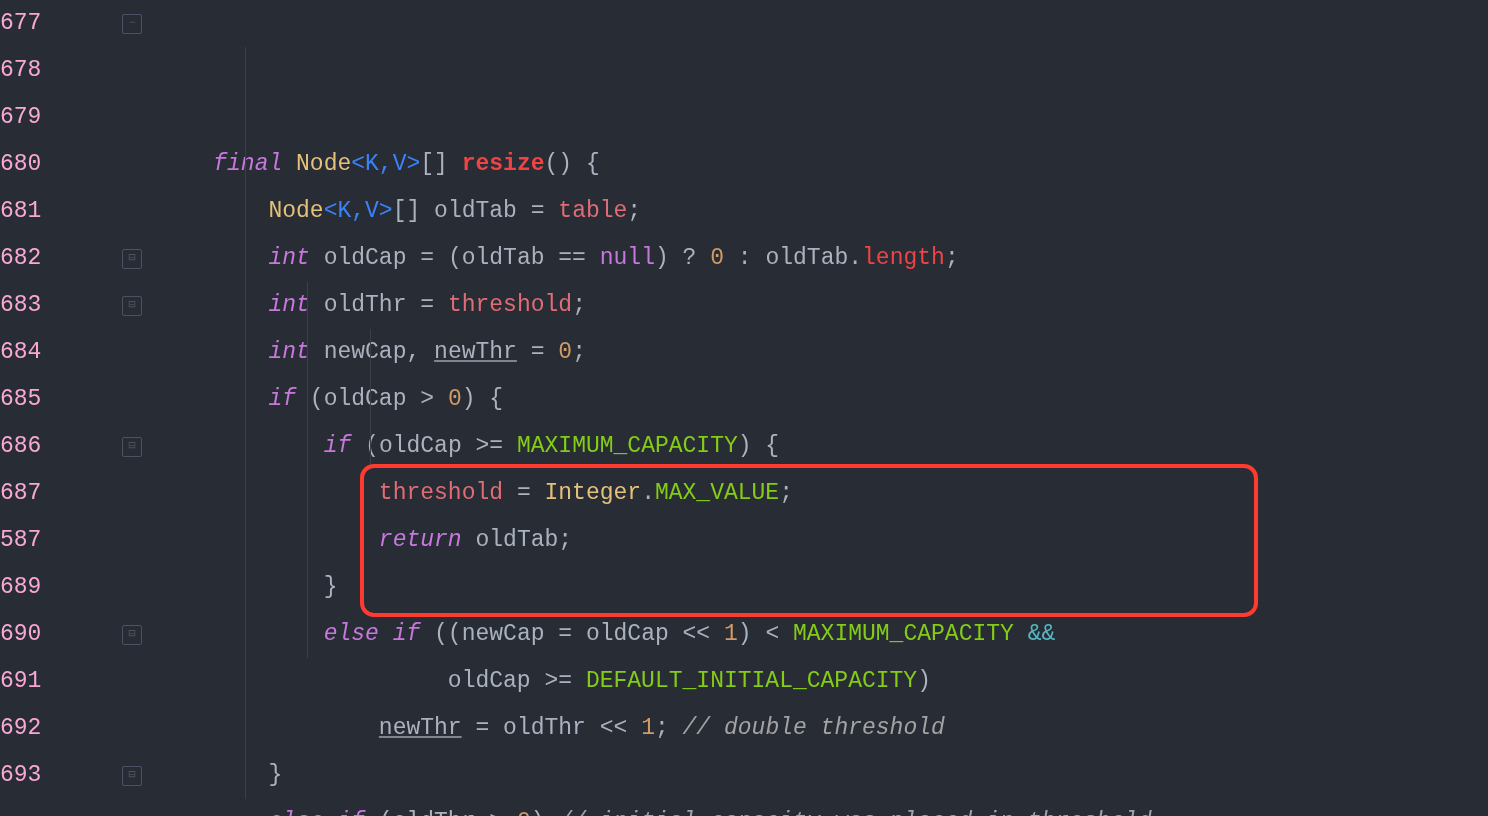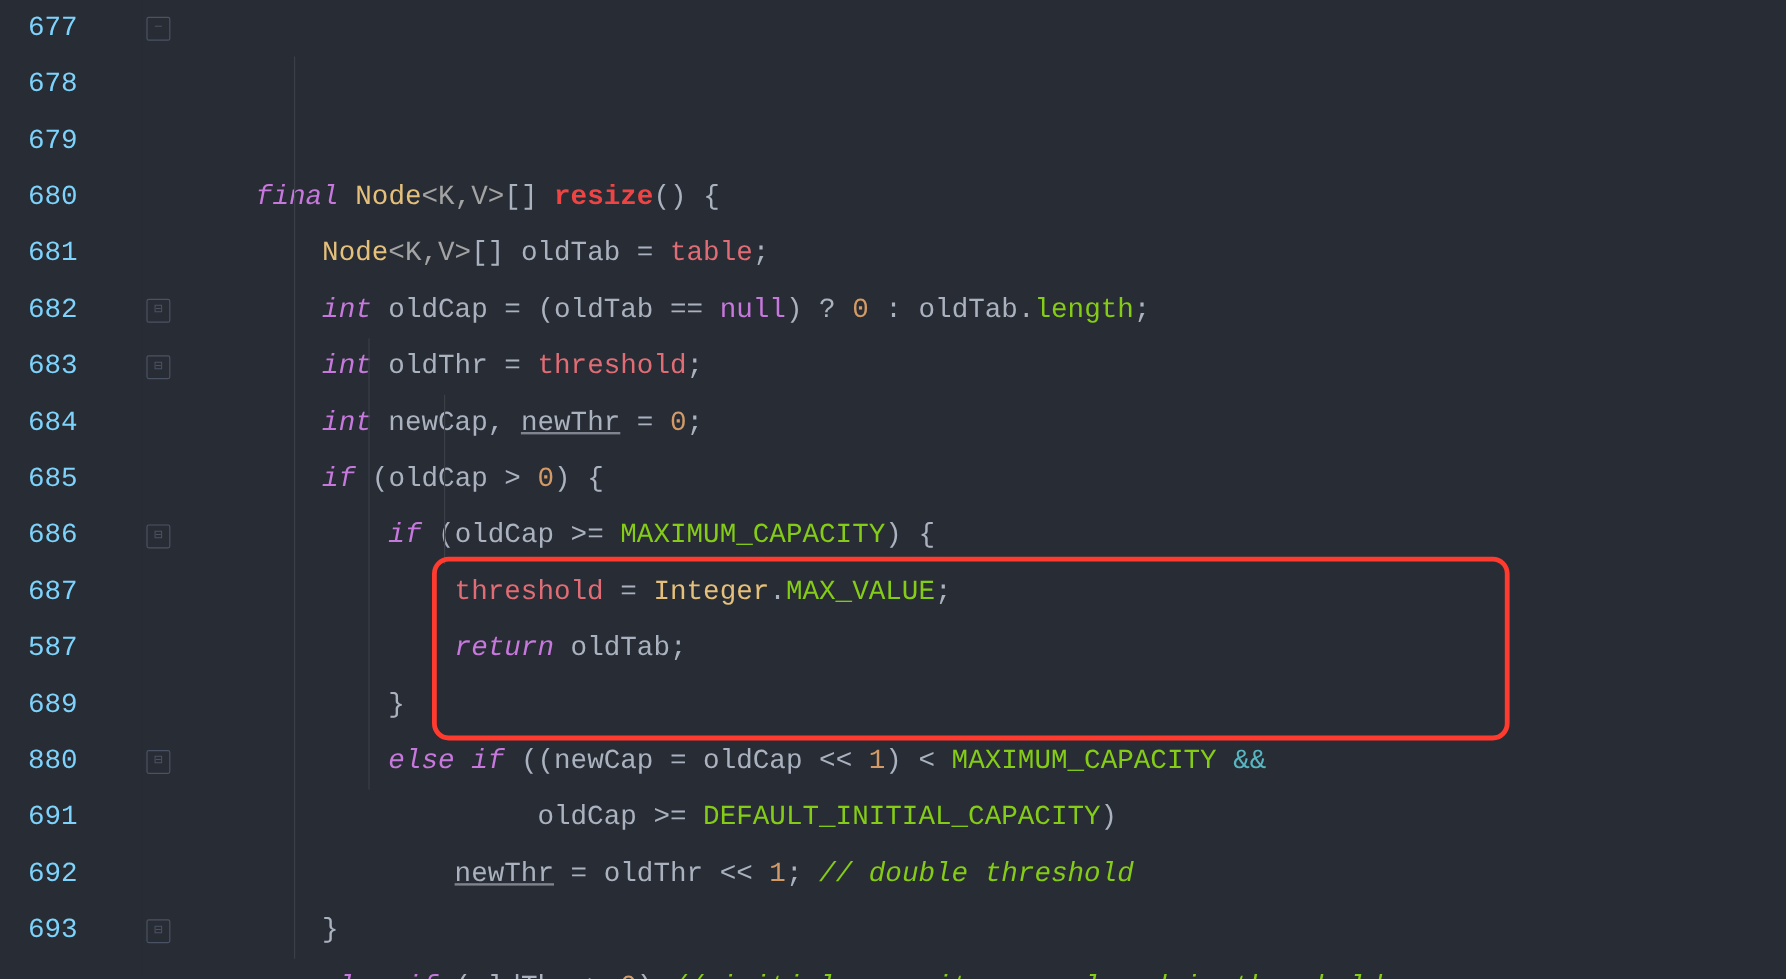--- a/index.html
+++ b/index.html
@@ -13,24 +13,24 @@
   .editor {
     display: flex;
     font-family: "Menlo", "Consolas", "Courier New", monospace;
     font-size: 23px;
     line-height: 47px;
     color: #abb2bf;
     height: 100%;
   }
   .gutter {
     width: 118px;
-    text-align: center;
+    text-align: left;
     padding-right: 30px;
     box-sizing: border-box;
-    color: #7dd3fc;
+    color: #f9a8d4;
     user-select: none;
     background: #282c34;
   }
   .gutter div { height: 47px; }
   .foldcol {
     width: 40px;
     position: relative;
     user-select: none;
   }
   .foldmark {
@@ -52,32 +52,32 @@
     background: #3b4048;
   }
   .code {
     position: relative;
     flex: 1;
     white-space: pre;
   }
   .code .line { height: 47px; }
   .tok-kw   { color: #c678dd; font-style: italic; }
   .tok-type { color: #e5c07b; }
-  .tok-generic { color: #a3a3a3; text-align: right; }
+  .tok-generic { color: #3b82f6; text-align: right; }
   .tok-paren { color: #abb2bf; }
   .tok-fn   { color: #ef4444; font-weight: bold; }
   .tok-var  { color: #e06c75; }
   .tok-local{ color: #abb2bf; }
   .tok-op   { color: #abb2bf; }
   .tok-num  { color: #d19a66; }
   .tok-const{ color: #84cc16; }
-  .tok-comment { color: #84cc16; font-style: italic; margin-top: 16px; }
+  .tok-comment { color: #a3a3a3; font-style: italic; margin-top: 16px; }
   .tok-null { color: #c678dd; }
   .underline { text-decoration: underline; text-decoration-color: #7f848e; }
-  .tok-field { color: #84cc16; }
+  .tok-field { color: #ef4444; }
   .tok-logic { color: #56b6c2; }
   .highlight-box {
     position: absolute;
     border: 4px solid #ff3b30;
     border-radius: 14px;
     pointer-events: none;
   }
 </style>
 </head>
 <body>
@@ -90,21 +90,21 @@
       <div>680</div>
       <div>681</div>
       <div>682</div>
       <div>683</div>
       <div>684</div>
       <div>685</div>
       <div>686</div>
       <div>687</div>
       <div>587</div>
       <div>689</div>
-      <div>880</div>
+      <div>690</div>
       <div>691</div>
       <div>692</div>
       <div>693</div>
     </div>
   <div class="foldcol" id="foldcol">
       <div class="foldmark" style="top: 14px;">−</div>
       <div class="foldmark" style="top: 249px;">⊟</div>
       <div class="foldmark" style="top: 296px;">⊟</div>
       <div class="foldmark" style="top: 437px;">⊟</div>
       <div class="foldmark" style="top: 625px;">⊟</div>

